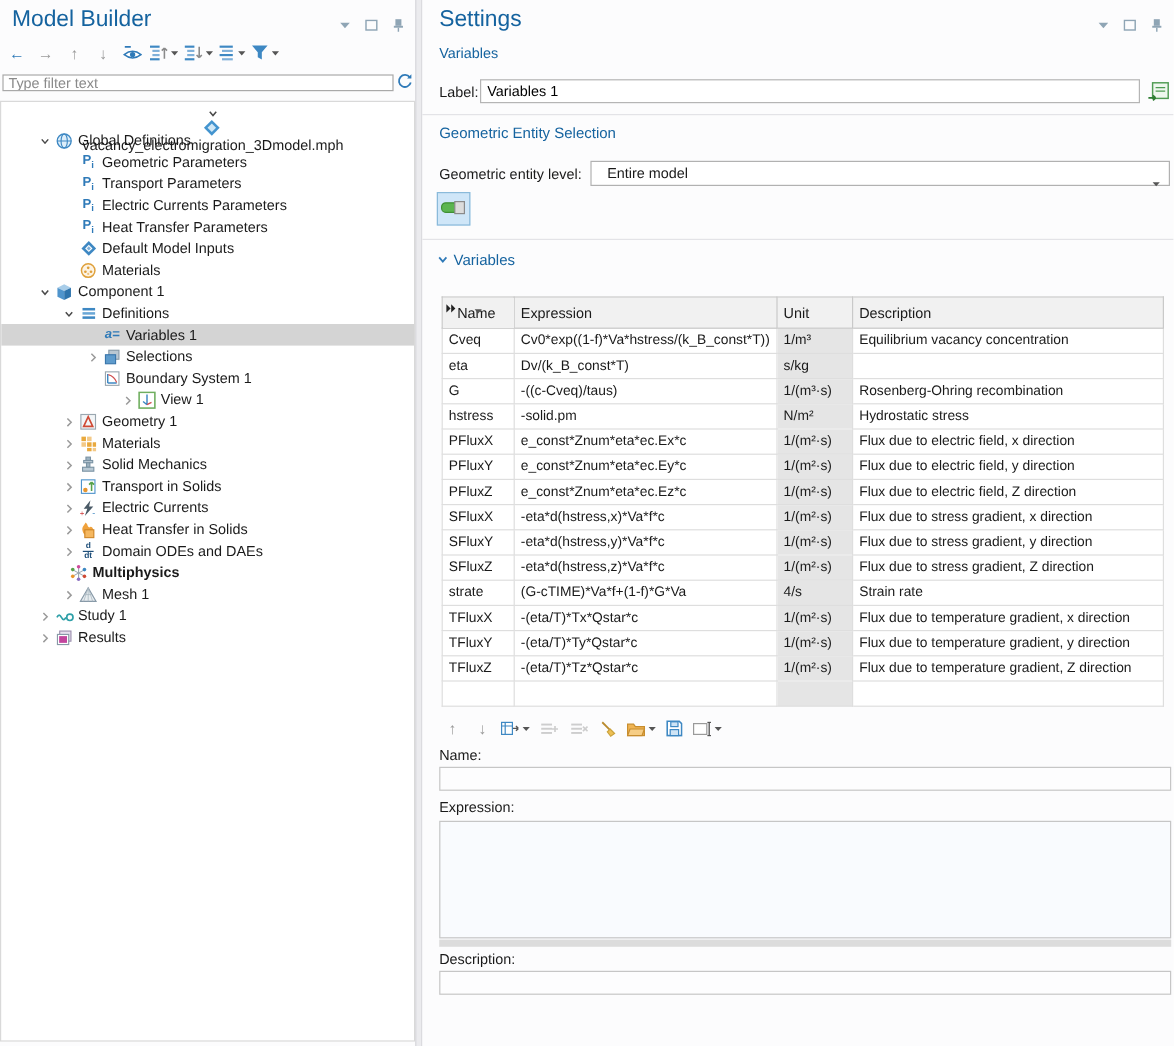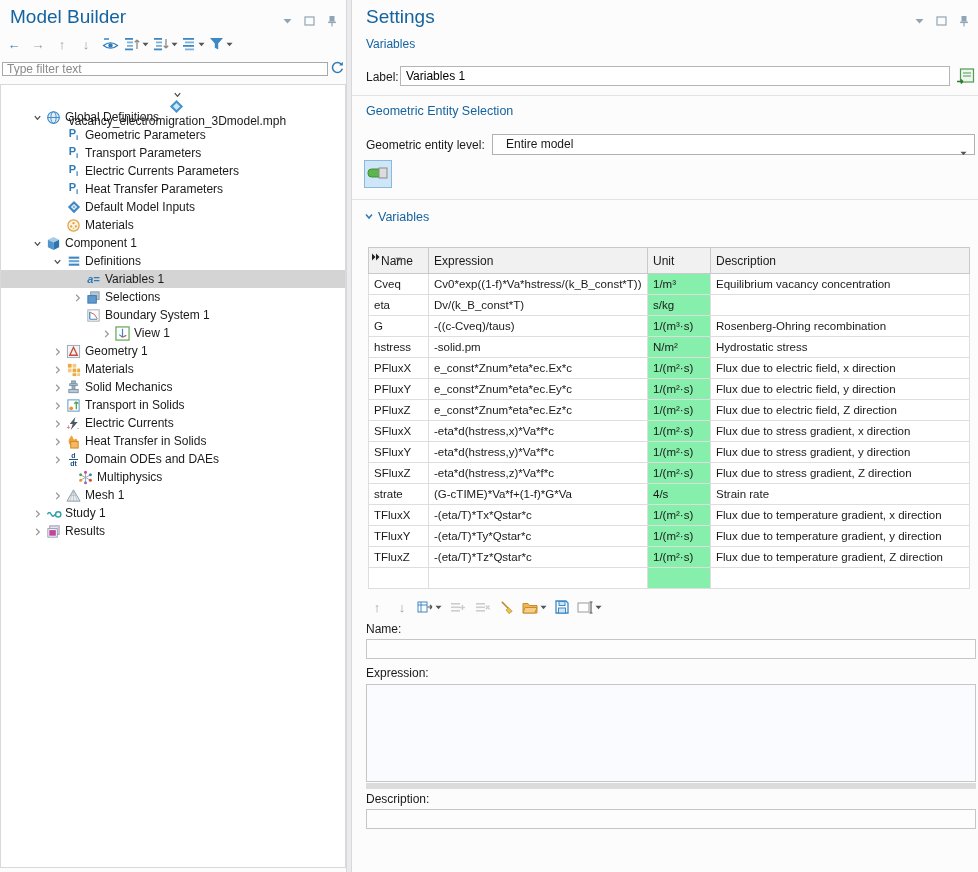--- a/index.html
+++ b/index.html
@@ -51,21 +51,21 @@
   .vars-head{position:absolute;left:12px;top:210px;display:flex;align-items:center;gap:4px}
   
   .vtable{position:absolute;left:16px;top:247px;width:602px;border-collapse:collapse;table-layout:fixed;
           font-size:11.5px;background:#fff;border:1px solid #a9a9a9}
   .vtable th{background:#f1f1f1;border:1px solid #c9c9c9;font-weight:normal;text-align:left;
              height:25px;padding:0 0 0 5px;font-size:12px}
   .vtable th.th-name{position:relative;padding-left:12px}
   .th-name .hicon{position:absolute;left:2px;top:2px}
   .th-name .hcaret{position:absolute;left:26px;top:3px}
   .vtable td{height:20px;border:1px solid #dedede;padding:0 0 0 5px;white-space:nowrap;overflow:hidden;background:#fff}
-  .vtable td.unit{background:#86efac}
+  .vtable td.unit{background:#e5e5e5}
   .vtable col.c-name{width:60px}.vtable col.c-expr{width:219px}.vtable col.c-unit{width:63px}
   .t-toolbar{position:absolute;left:14px;top:596px;height:22px;display:flex;align-items:center;gap:3px}
   .tbtn.disabled{opacity:.9}
   .field-label{position:absolute;left:14px;color:#1a1a1a}
   .name-input,.desc-input{position:absolute;left:14px;width:610px;height:20px;border:1px solid #c6c6c6;
         box-sizing:border-box;background:#fdfdfe;font:12px "Liberation Sans",sans-serif;padding:0 4px}
   .name-input{top:639px}
   .expr-area{position:absolute;left:14px;top:684px;width:610px;height:98px;border:1px solid #c6c6c6;
         box-sizing:border-box;background:#f9fbfe;resize:none;font:12px "Liberation Sans",sans-serif;padding:3px}
   .expr-scroll{position:absolute;left:14px;top:783px;width:610px;height:6px;background:#dcdcdc}
@@ -433,21 +433,21 @@
           </svg>
         </span>
         <span class="ticon">
           <span class="ddt">
             <span>d</span>
             <span>dt</span>
           </span>
         </span>
         <span class="tlabel">Domain ODEs and DAEs</span>
       </div>
-      <div class="trow" style="padding-left: 61px;">
+      <div class="trow" style="padding-left: 41px; font-weight: bold;">
         <span class="chev"></span>
         <span class="ticon">
           <svg width="15" height="15" viewBox="0 0 16 16">
             <g stroke="#9aa7b0" stroke-width="1">
               <line x1="8" y1="2" x2="8" y2="14"></line>
               <line x1="2.5" y1="5" x2="13.5" y2="11"></line>
               <line x1="13.5" y1="5" x2="2.5" y2="11"></line>
             </g>
             <circle cx="8" cy="2.5" r="1.6" fill="#cf4a9b"></circle>
             <circle cx="2.8" cy="5" r="1.6" fill="#57a14b"></circle>

